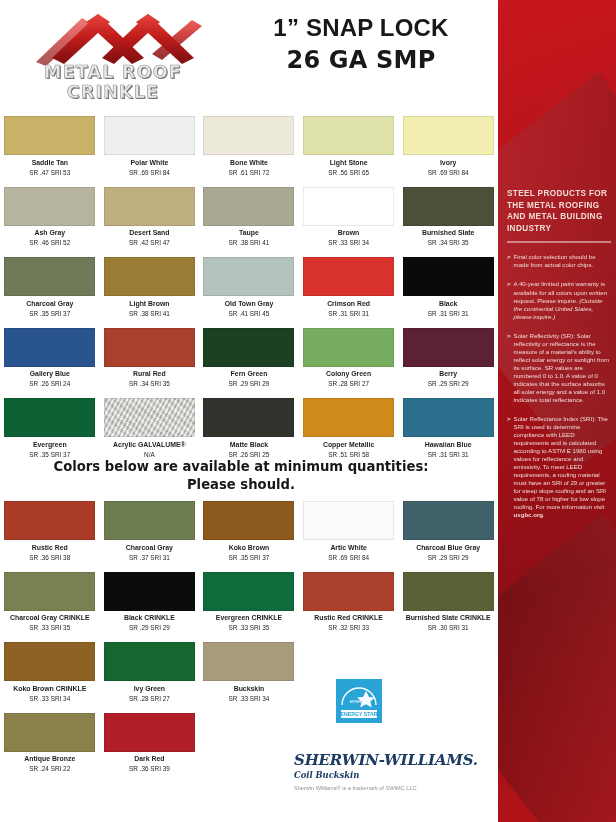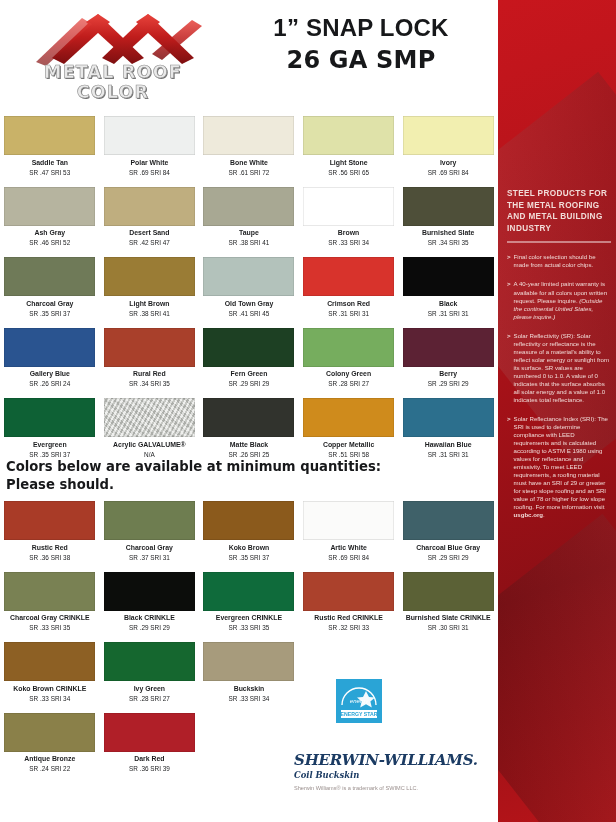--- a/index.html
+++ b/index.html
@@ -83,21 +83,21 @@
   .cval{
     text-align:center; font-size:6.4px; color:#1c1d1f; margin-top:1.5px; line-height:8px;
     white-space:nowrap;
   }
   .cell.empty .chip{ background:transparent; box-shadow:none; }
 
   
   .minhead{
     position:absolute; left:6px; top:458px; width:470px;
     font-family:"DejaVu Sans",sans-serif;
-    font-size:13.2px; font-weight:bold; color:#17181a; line-height:17.5px;
+    font-size:13.2px; font-weight:bold; color:#17181a; line-height:17.5px;text-align:center;
   }
 
   
   .estar{ position:absolute; left:336px; top:679px; width:46px; height:44px; background:#2aa4d6; }
   .estar svg{ display:block; }
   .sw{ position:absolute; left:294px; top:751px; width:210px; }
   .sw-name{
     font-family:"DejaVu Serif", serif; font-style:italic; font-weight:bold;
     font-size:15px; color:#1b3b63; letter-spacing:-.2px;
   }
@@ -124,21 +124,21 @@
         </defs>
         <g fill="url(#rg)">
           <polygon points="46,52 92,8 104,16 58,58"></polygon>
           <polygon points="92,8 138,52 126,58 80,16"></polygon>
           <polygon points="96,52 142,8 154,16 108,58"></polygon>
           <polygon points="142,8 188,52 176,58 130,16"></polygon>
           <polygon points="146,48 186,14 196,20 156,54" opacity=".85"></polygon>
           <polygon points="30,56 76,12 86,18 40,60" opacity=".7"></polygon>
         </g>
       </svg>
-      <div class="logo-word">METAL ROOF COLOR</div>
+      <div class="logo-word">METAL ROOF CRINKLE</div>
     </div>
 
     <div class="title-block">
       <div class="title-1">1” SNAP LOCK</div>
       <div class="title-2">26 GA SMP</div>
     </div>
   </div>
 
   <div class="grid" id="standard-grid" style="top:116px;">
       <div class="row">

